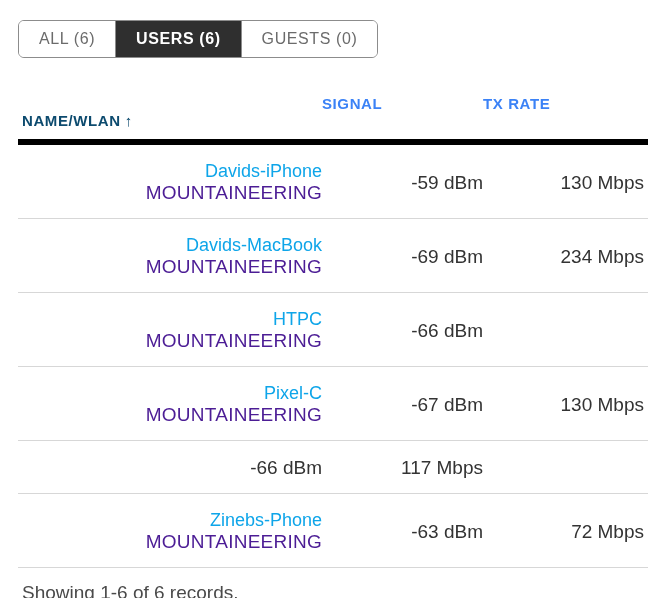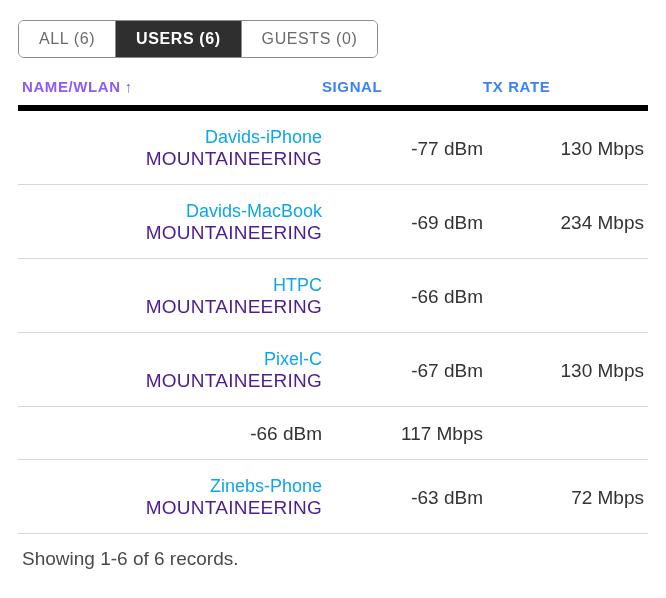--- a/index.html
+++ b/index.html
@@ -43,21 +43,21 @@
     }
     .header-cell {
       font-weight: 700;
       font-size: 15px;
       letter-spacing: 0.6px;
       display: flex;
       align-items: center;
       gap: 4px;
       color: #3b82f6;
     }
-    .header-cell.sorted { color: #8b5cf6; cursor: pointer; }
+    .header-cell.sorted { color: #0c4a6e; cursor: pointer; margin-top: 34px; }
     #sort-icon-slot { font-size: 15px; }
 
     .body-row {
       display: grid;
       grid-template-columns: 300px 1fr 1fr;
       align-items: center;
       padding: 16px 4px 14px;
       border-bottom: 1px solid #d7d7d7;
       text-align: right;
     }
@@ -94,21 +94,21 @@
     <div class="header-cell">
       <span>TX RATE</span>
     </div>
   </div>
   <div id="rows-container">
       <div class="body-row">
         <div class="name-cell">
           <div class="device">Davids-iPhone</div>
           <div class="wlan">MOUNTAINEERING</div>
         </div>
-        <div class="signal-cell">-77 dBm</div>
+        <div class="signal-cell">-59 dBm</div>
         <div class="rate-cell">130 Mbps</div>
       </div>
       <div class="body-row">
         <div class="name-cell">
           <div class="device">Davids-MacBook</div>
           <div class="wlan">MOUNTAINEERING</div>
         </div>
         <div class="signal-cell">-69 dBm</div>
         <div class="rate-cell">234 Mbps</div>
       </div>

